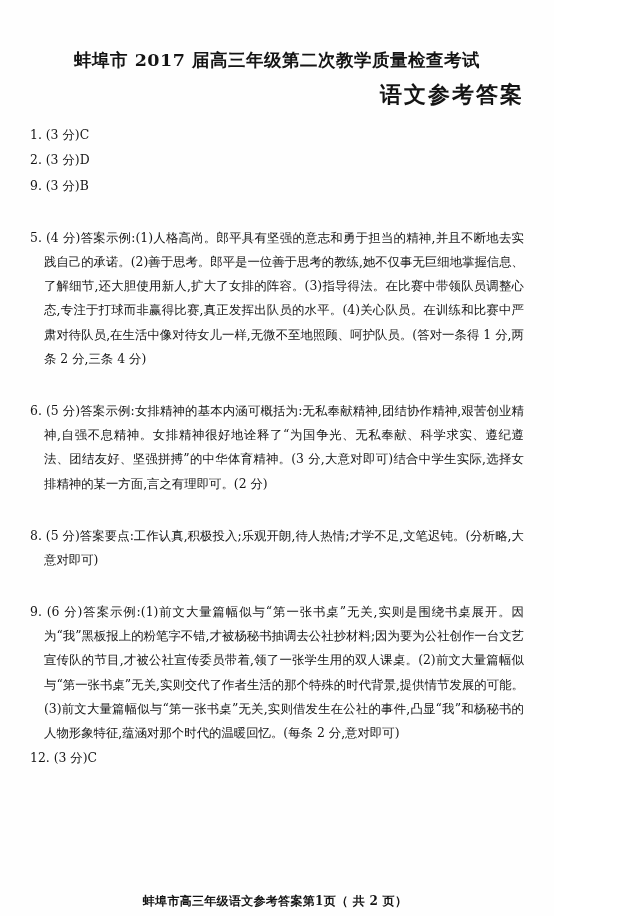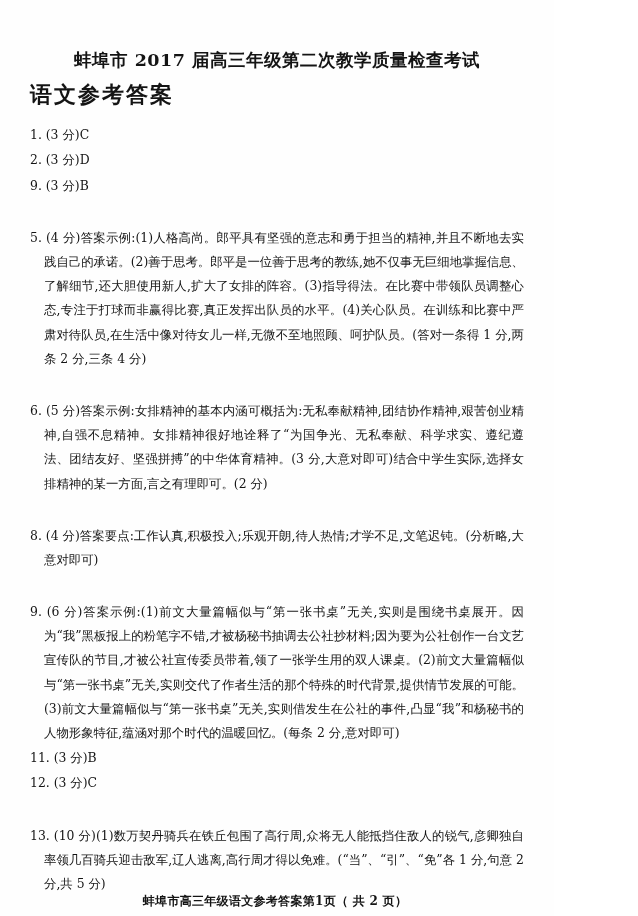--- a/index.html
+++ b/index.html
@@ -24,21 +24,21 @@
   }
   .title-main {
     text-align: center;
     font-size: 17.5px;
     font-weight: bold;
     letter-spacing: 0.5px;
     margin: 10px 0 6px 0;
     line-height: 1.4;
   }
   .title-sub {
-    text-align: left;
+    text-align: right;
     font-size: 22px;
     font-weight: bold;
     letter-spacing: 2px;
     margin: 6px 0 14px 0;
     line-height: 1.4;
   }
   .answers {
     margin-top: 6px;
   }
   .item {
@@ -90,30 +90,24 @@
     <div class="item">
         <span class="cont">9. (3 分)B</span>
       </div>
     <div class="item multi">
         <span class="cont">5. (4 分)答案示例:(1)人格高尚。郎平具有坚强的意志和勇于担当的精神,并且不断地去实践自己的承诺。(2)善于思考。郎平是一位善于思考的教练,她不仅事无巨细地掌握信息、了解细节,还大胆使用新人,扩大了女排的阵容。(3)指导得法。在比赛中带领队员调整心态,专注于打球而非赢得比赛,真正发挥出队员的水平。(4)关心队员。在训练和比赛中严肃对待队员,在生活中像对待女儿一样,无微不至地照顾、呵护队员。(答对一条得 1 分,两条 2 分,三条 4 分)</span>
       </div>
     <div class="item multi">
         <span class="cont">6. (5 分)答案示例:女排精神的基本内涵可概括为:无私奉献精神,团结协作精神,艰苦创业精神,自强不息精神。女排精神很好地诠释了“为国争光、无私奉献、科学求实、遵纪遵法、团结友好、坚强拼搏”的中华体育精神。(3 分,大意对即可)结合中学生实际,选择女排精神的某一方面,言之有理即可。(2 分)</span>
       </div>
     <div class="item multi">
-        <span class="cont">8. (4 分)答案要点:工作认真,积极投入;乐观开朗,待人热情;才学不足,文笔迟钝。(分析略,大意对即可)</span>
+        <span class="cont">8. (5 分)答案要点:工作认真,积极投入;乐观开朗,待人热情;才学不足,文笔迟钝。(分析略,大意对即可)</span>
       </div>
     <div class="item multi">
         <span class="cont">9. (6 分)答案示例:(1)前文大量篇幅似与“第一张书桌”无关,实则是围绕书桌展开。因为“我”黑板报上的粉笔字不错,才被杨秘书抽调去公社抄材料;因为要为公社创作一台文艺宣传队的节目,才被公社宣传委员带着,领了一张学生用的双人课桌。(2)前文大量篇幅似与“第一张书桌”无关,实则交代了作者生活的那个特殊的时代背景,提供情节发展的可能。(3)前文大量篇幅似与“第一张书桌”无关,实则借发生在公社的事件,凸显“我”和杨秘书的人物形象特征,蕴涵对那个时代的温暖回忆。(每条 2 分,意对即可)</span>
       </div>
     <div class="item">
-        <span class="cont">11. (3 分)B</span>
-      </div>
-    <div class="item">
         <span class="cont">12. (3 分)C</span>
-      </div>
-    <div class="item multi">
-        <span class="cont">13. (10 分)(1)数万契丹骑兵在铁丘包围了高行周,众将无人能抵挡住敌人的锐气,彦卿独自率领几百骑兵迎击敌军,辽人逃离,高行周才得以免难。(“当”、“引”、“免”各 1 分,句意 2 分,共 5 分)</span>
       </div>
   </div>
 
   <div class="footer">蚌埠市高三年级语文参考答案第1页（ 共 2 页）</div>
 </div>
 
 </body></html>

